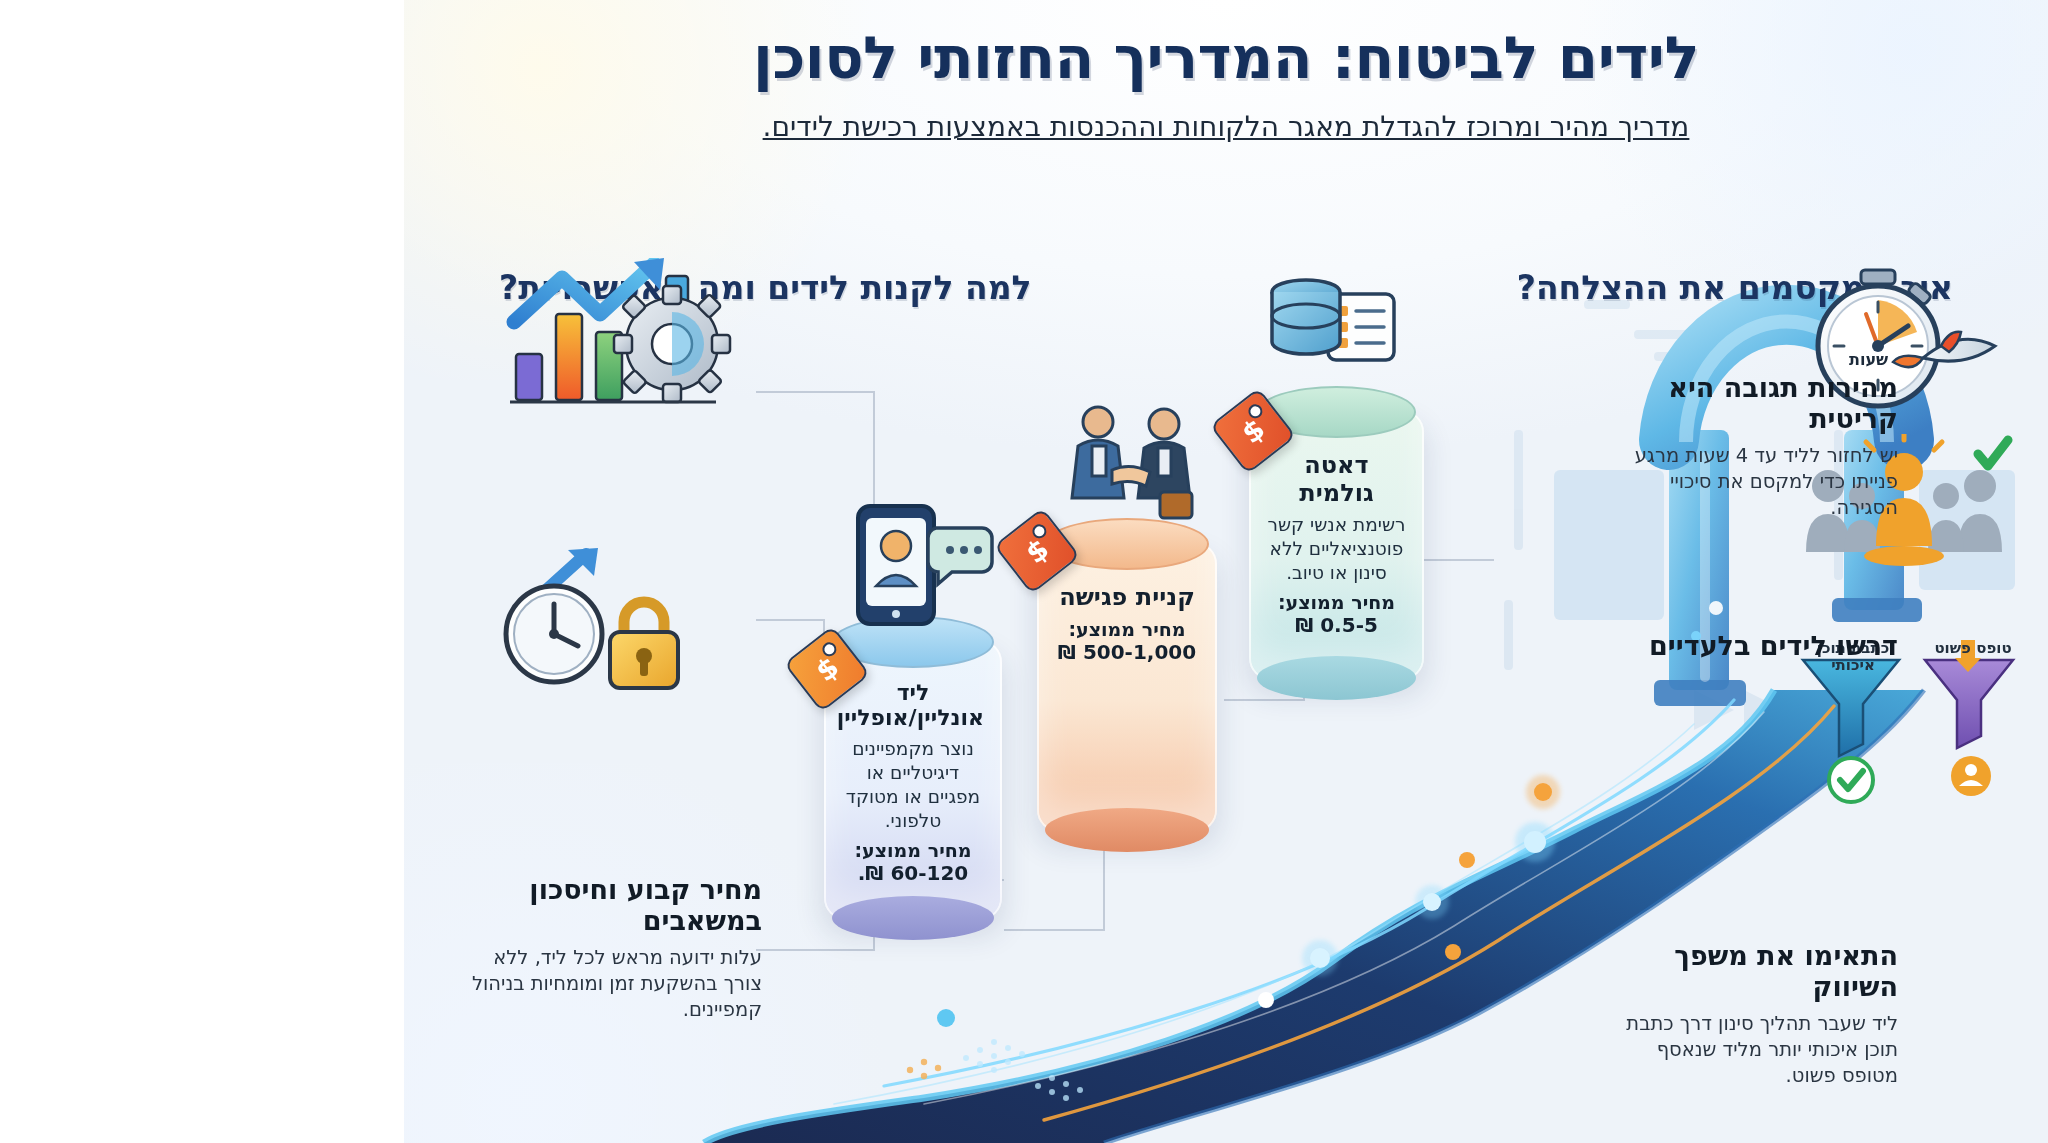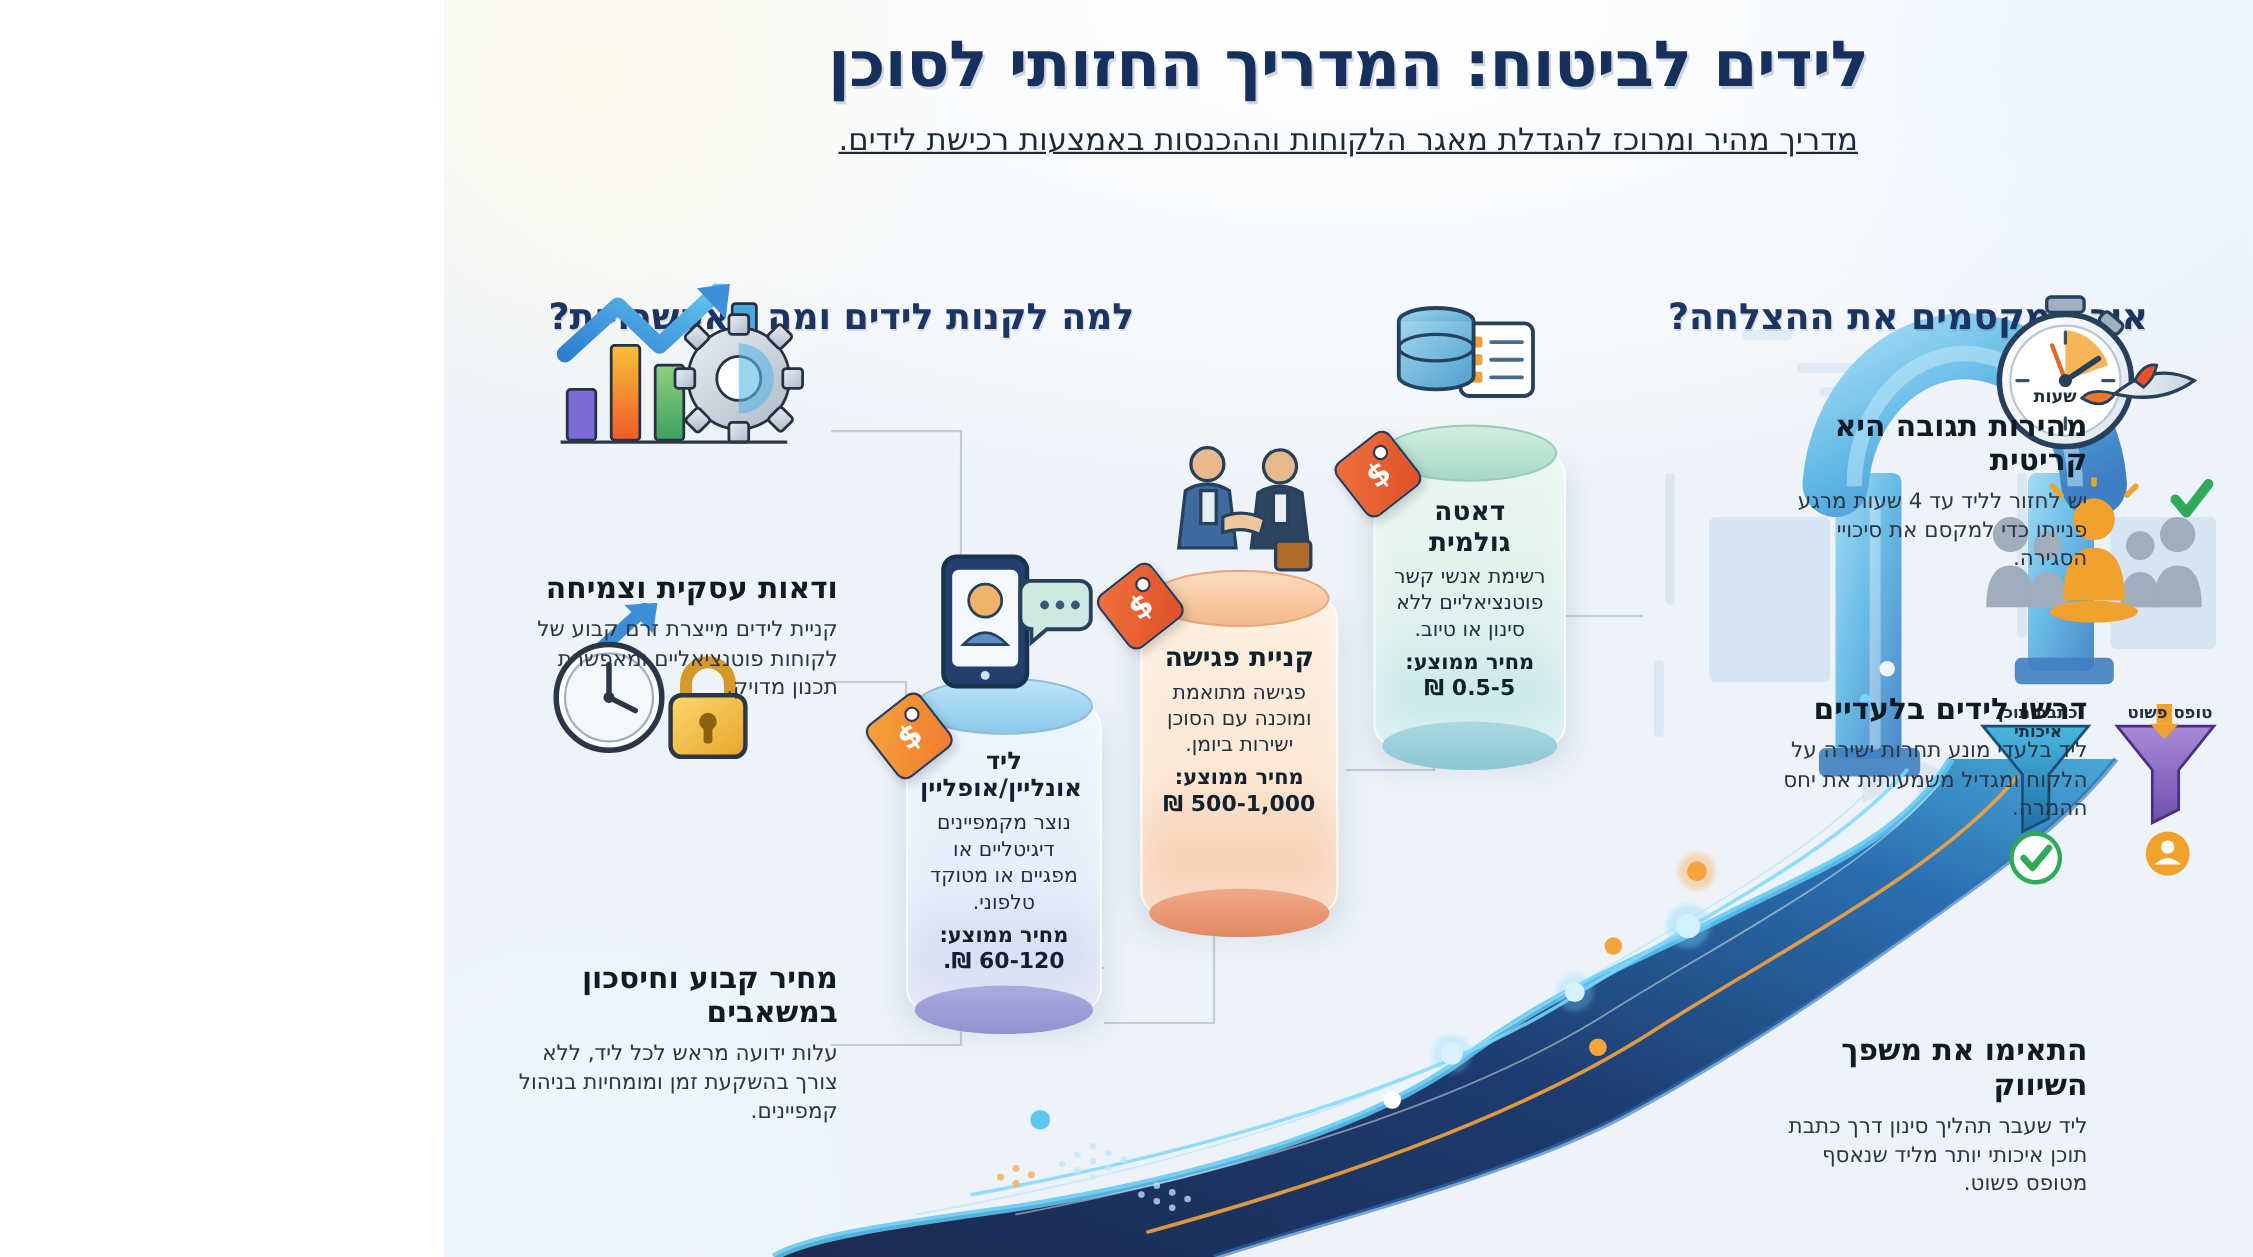--- a/index.html
+++ b/index.html
@@ -350,24 +350,20 @@
       <circle cx="60" cy="86" r="5" fill="#2b3747"></circle>
       <g transform="translate(112,58)">
         <path d="M18 26 V16 a20 20 0 0 1 40 0 V26" fill="none" stroke="#d69a28" stroke-width="11"></path>
         <rect x="4" y="26" width="68" height="56" rx="10" fill="url(#lockG)" stroke="#2b3747" stroke-width="4"></rect>
         <circle cx="38" cy="50" r="8" fill="#8a6312"></circle>
         <rect x="34" y="54" width="8" height="16" rx="3" fill="#8a6312"></rect>
       </g>
     </svg>
   </div>
 
-  <div class="feature left" id="feat-growth">
-    <div class="f-title">ודאות עסקית וצמיחה</div>
-    <div class="f-body">קניית לידים מייצרת זרם קבוע של לקוחות פוטנציאליים ומאפשרת תכנון מדויק.</div>
-  </div>
 
   <div class="feature left" id="feat-price">
     <div class="f-title">מחיר קבוע וחיסכון במשאבים</div>
     <div class="f-body">עלות ידועה מראש לכל ליד, ללא צורך בהשקעת זמן ומומחיות בניהול קמפיינים.</div>
   </div>
 
   <div class="card3d" id="card-data">
     <div class="card-top"></div>
     <div class="card-bottom"></div>
     <div style="position:relative;padding-top:26px;">
@@ -403,21 +399,20 @@
       </g>
     </svg>
   </div>
   <div class="price-tag" id="tag-data">$</div>
 
   <div class="card3d" id="card-meeting">
     <div class="card-top"></div>
     <div class="card-bottom"></div>
     <div style="position:relative;padding-top:26px;">
       <div class="c-title">קניית פגישה</div>
-      <div class="c-body">פגישה מתואמת ומוכנה עם הסוכן ישירות ביומן.</div>
       <div class="c-price-label">מחיר ממוצע:</div>
       <div class="c-price">500-1,000 ₪</div>
     </div>
   </div>
   <div style="position:absolute;left:652px;top:400px;">
     <svg width="150" height="130" viewBox="0 0 150 130">
       <g stroke="#27405c" stroke-width="3">
         <circle cx="42" cy="22" r="15" fill="#e8b98e"></circle>
         <path d="M22 46 q20 -12 40 0 l6 52 h-52 z" fill="#3d6b9e"></path>
         <rect x="36" y="46" width="14" height="30" fill="#e9eef4"></rect>
@@ -563,21 +558,20 @@
   <div class="mini-label" style="right:140px;top:640px;width:110px;">כתבת תוכן איכותי</div>
   <div class="mini-label" style="right:30px;top:640px;width:90px;">טופס פשוט</div>
 
   <div class="feature right" id="feat-speed">
     <div class="f-title">מהירות תגובה היא קריטית</div>
     <div class="f-body">יש לחזור לליד עד 4 שעות מרגע פנייתו כדי למקסם את סיכויי הסגירה.</div>
   </div>
 
   <div class="feature right" id="feat-exclusive">
     <div class="f-title">דרשו לידים בלעדיים</div>
-    <div class="f-body">ליד בלעדי מונע תחרות ישירה על הלקוח ומגדיל משמעותית את יחס ההמרה.</div>
   </div>
 
   <div class="feature right" id="feat-funnel">
     <div class="f-title">התאימו את משפך השיווק</div>
     <div class="f-body">ליד שעבר תהליך סינון דרך כתבת תוכן איכותי יותר מליד שנאסף מטופס פשוט.</div>
   </div>
 
 </div>
 
 </body></html>

